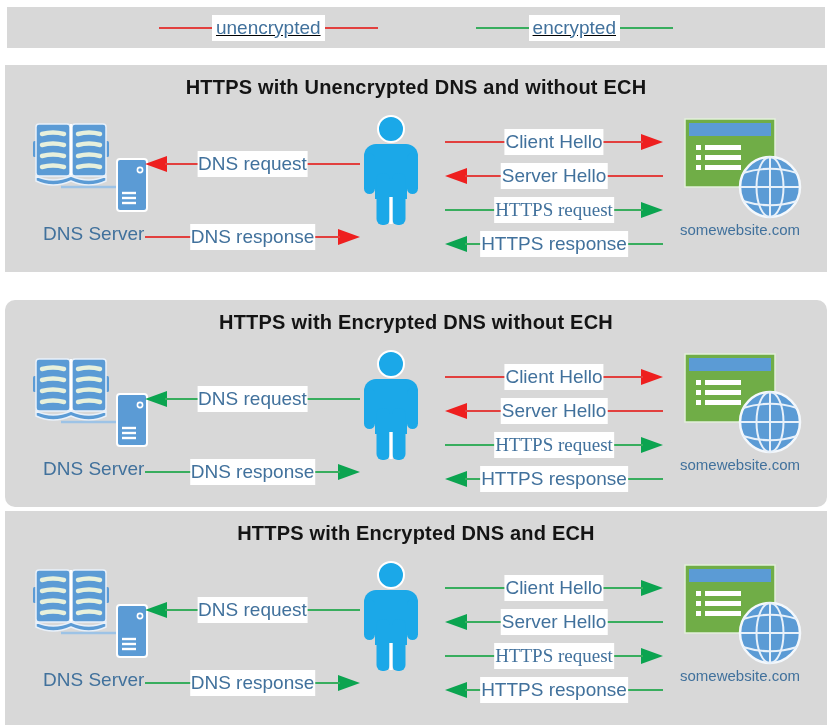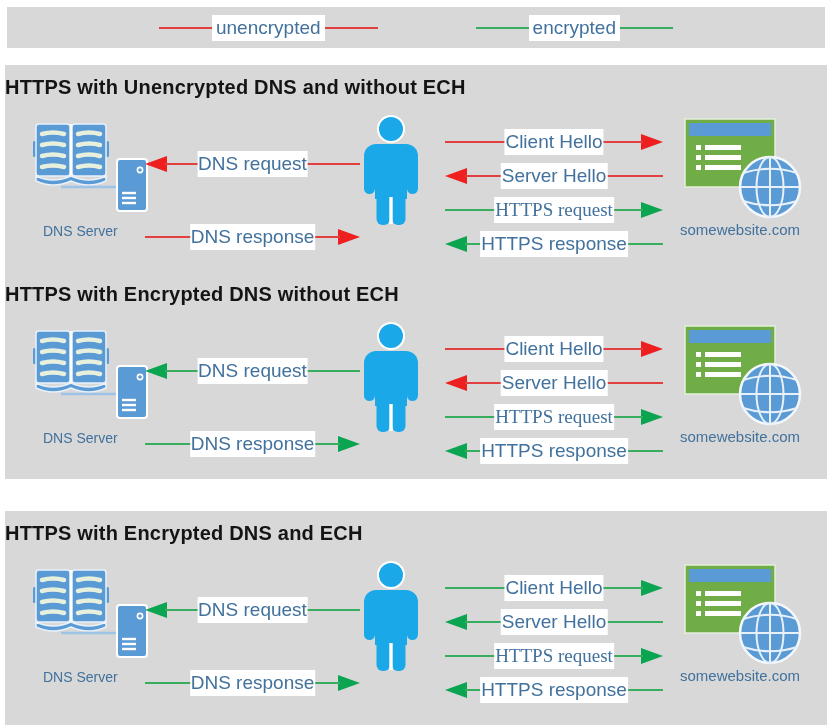--- a/index.html
+++ b/index.html
@@ -8,53 +8,53 @@
     position: relative;
     background: #FFFFFF;
     font-family: "Liberation Sans", sans-serif;
     overflow: hidden;
   }
 
   
   .legend-bar {
     position: absolute; left: 7px; top: 7px; width: 818px; height: 41px;
     background: #D8D8D8;
-    display: flex; align-items: center; justify-content: center; gap: 98px;
+    display: flex; align-items: center; justify-content: center; gap: 98px; text-decoration: underline;
   }
   .legend-item { display: flex; align-items: center; }
   .legend-line { width: 53px; height: 2px; }
   .legend-label {
     background: #FFFFFF; color: #41719C; font-size: 19px;
     padding: 1px 4px; line-height: 24px; white-space: nowrap;
   }
   [data-color="red"] .legend-line  { background: #E2403E; }
   [data-color="green"] .legend-line{ background: #38AD5E; }
 
   
   .panel {
     position: absolute; left: 5px; width: 822px; height: 207px;
     background: #D8D8D8;
   }
   .panel-0 { top: 65px; }
-  .panel-1 { top: 272px; }
+  .panel-1 { top: 300px; border-radius: 10px; }
   .panel-2 { top: 511px; height: 214px; }
 
   .panel-title {
     position: absolute; top: 11px; left: 0; right: 0;
-    text-align: left; font-weight: bold; font-size: 20px; color: #141414;
+    text-align: center; font-weight: bold; font-size: 20px; color: #141414;
     letter-spacing: 0.2px;
   }
 
   .dns-icon     { position: absolute; left: 28px;  top: 54px;  width: 118px; height: 96px; }
   .person-icon  { position: absolute; left: 352px; top: 50px;  width: 68px;  height: 112px; }
   .website-icon { position: absolute; left: 676px; top: 51px;  width: 132px; height: 106px; }
 
   .dns-server-label {
     position: absolute; left: 38px; top: 158px;
-    font-size: 14px; color: #41719C;
+    font-size: 19px; color: #41719C;
   }
   .website-label {
     position: absolute; left: 650px; top: 156px; width: 170px;
     text-align: center; font-size: 15px; color: #41719C;
   }
 
   
   .arrow { position: absolute; height: 26px; }
   .left-group  { left: 140px; width: 215px; }
   .right-group { left: 440px; width: 218px; }

